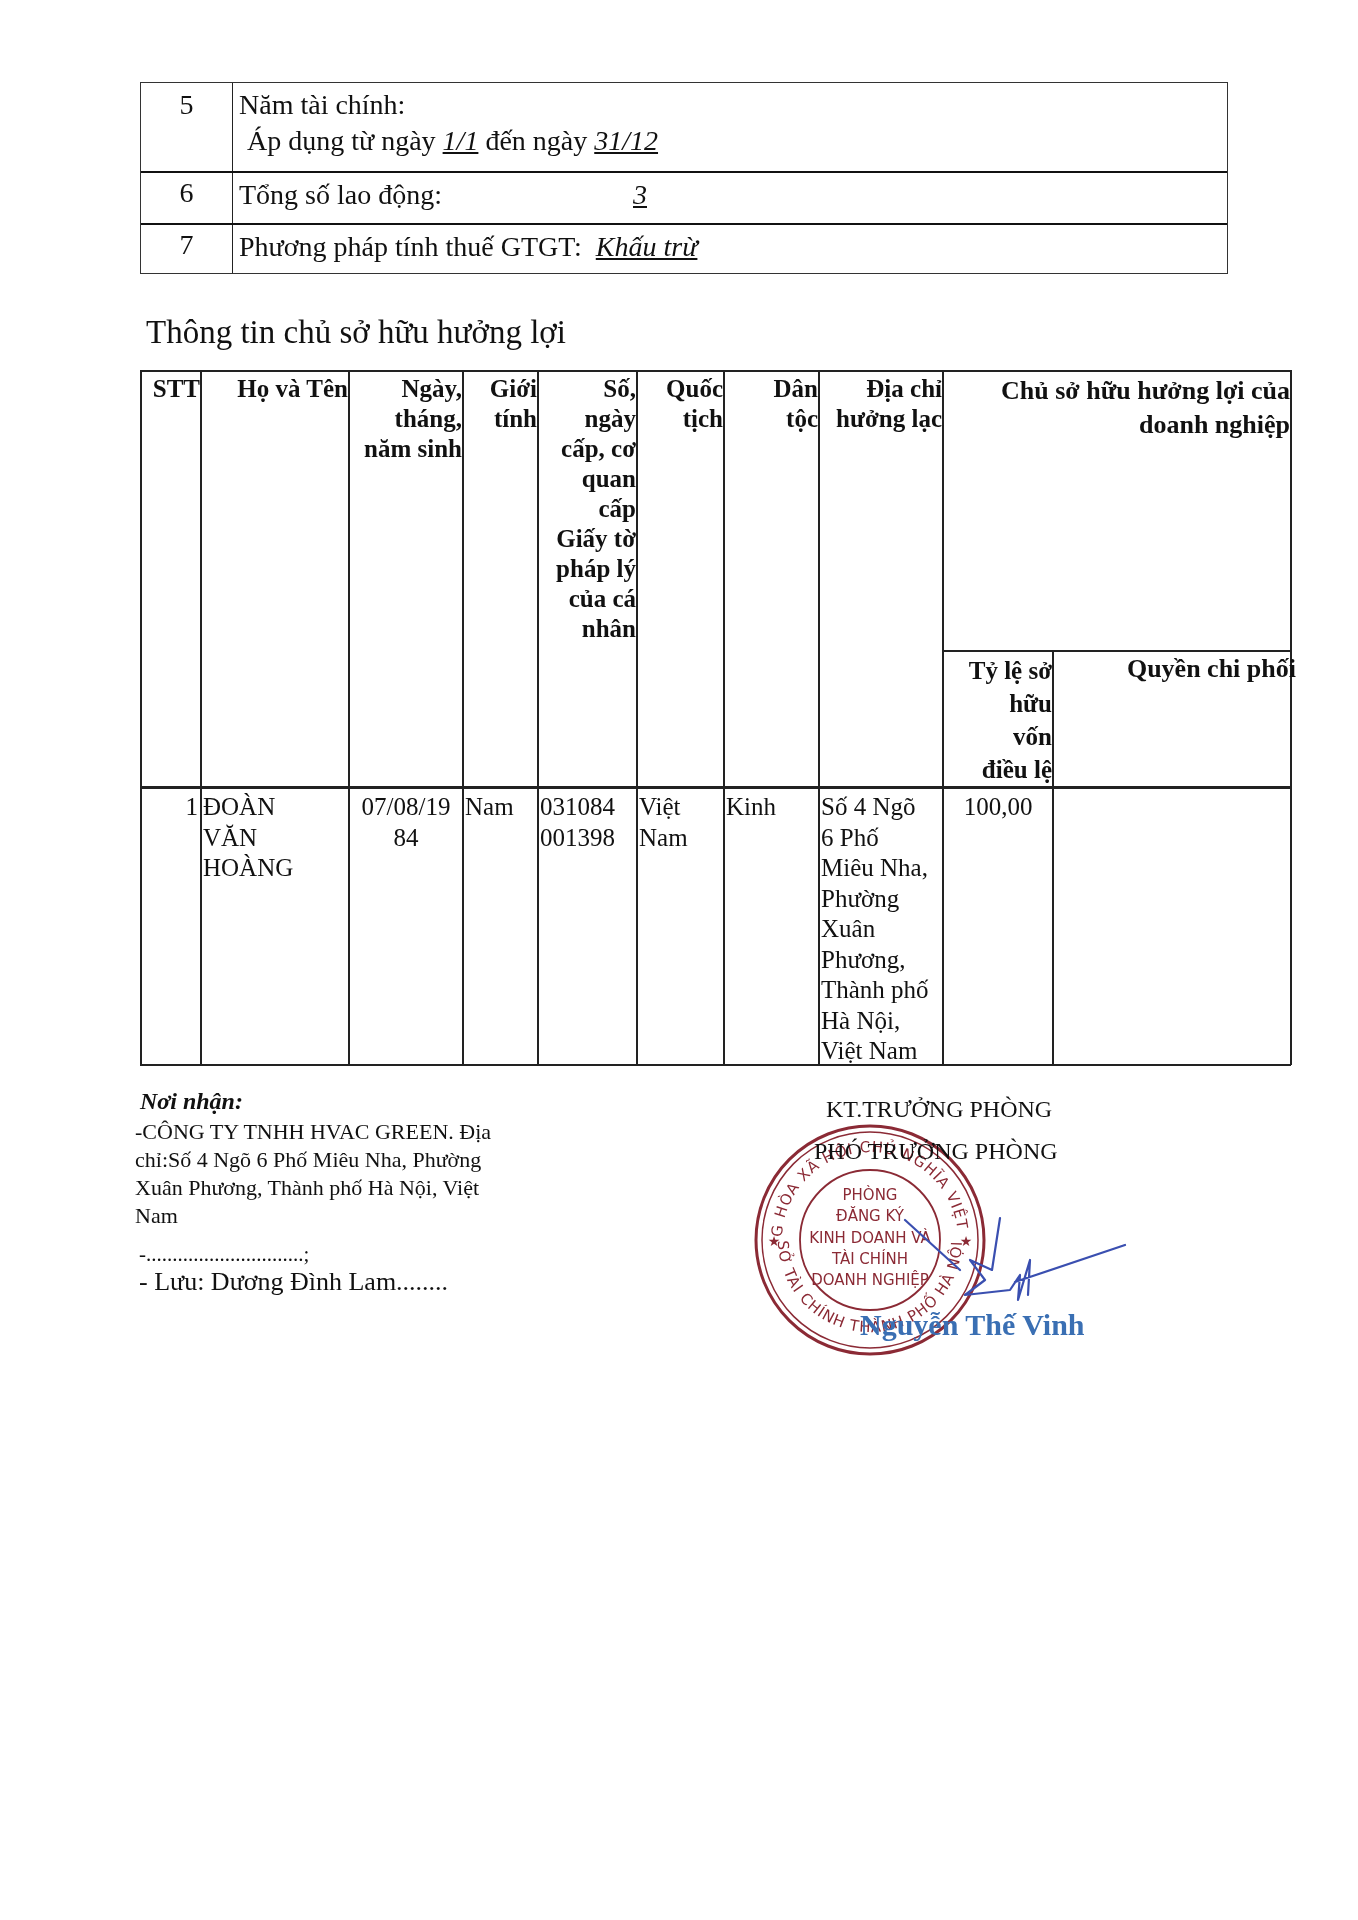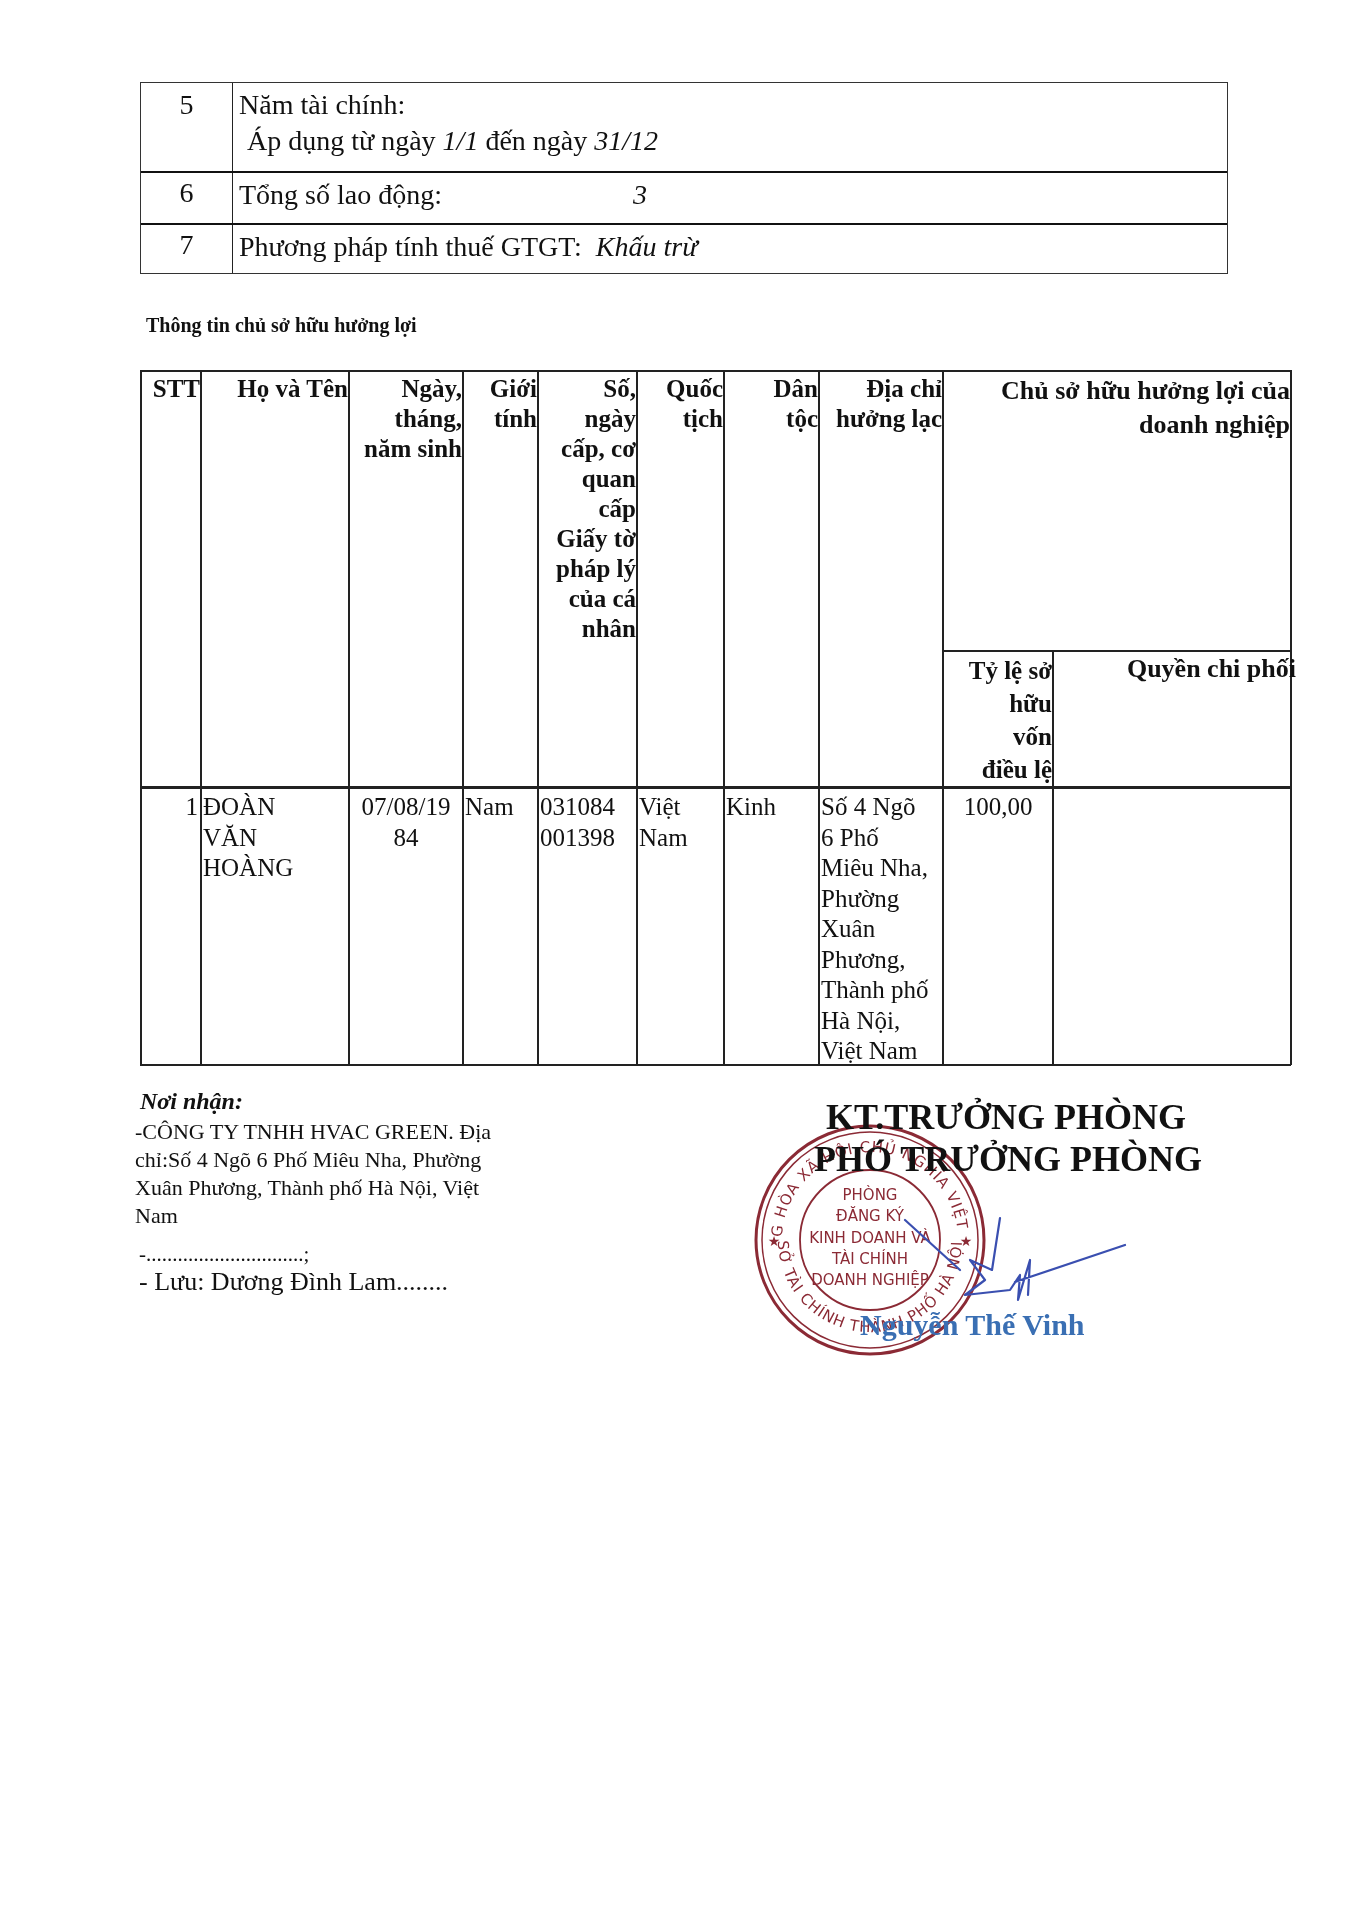--- a/index.html
+++ b/index.html
@@ -5,32 +5,32 @@
   html, body { margin:0; padding:0; background:#ffffff; }
   body { width:1358px; height:1920px; position:relative; overflow:hidden;
          font-family:"Liberation Serif", "DejaVu Serif", serif; color:#111; }
   .abs { position:absolute; }
   
   .t1 { position:absolute; left:140px; top:82px; width:1088px; border:1.5px solid #333; box-sizing:border-box; }
   .t1row { display:flex; border-top:2.5px solid #111; }
   .t1row:first-child { border-top:none; }
   .t1num { width:92px; border-right:1.5px solid #222; text-align:center; font-size:28px; padding-top:6px; box-sizing:border-box; }
   .t1txt { flex:1; font-size:28px; padding:4px 6px; line-height:36px; }
-  .it { font-style:italic; }
-  .heading { left:146px; top:314px; font-size:20px; font-weight:bold; }
+  .it { font-style:italic;text-decoration:underline; }
+  .heading { left:146px; top:314px; font-size:33px; font-weight:normal; }
   .vline { position:absolute; background:#222; width:1.5px; }
   .hline { position:absolute; background:#222; height:1.5px; }
   .cell { position:absolute; font-size:25px; line-height:30px; }
   .hd { font-weight:bold; text-align:right; }
   .body { font-size:25px; line-height:30.5px; }
   .left { text-align:left; }
   
   .recv-title { left:140px; top:1088px; font-size:24px; font-weight:bold; font-style:italic; }
   .recv { left:135px; font-size:22px; line-height:28px; width:430px; }
-  .sign-title { font-weight:bold; font-size:36px; white-space:nowrap; }
+  .sign-title { font-weight:normal; font-size:24px; white-space:nowrap; }
   .stamp { left:752px; top:1122px; width:236px; height:236px; }
   .signer { left:860px; top:1308px; font-size:30px; font-weight:bold; color:#3a6fb3; }
 </style>
 </head>
 <body>
 
 <div class="t1">
   <div class="t1row" style="height:88px">
     <div class="t1num">5</div>
     <div class="t1txt">

